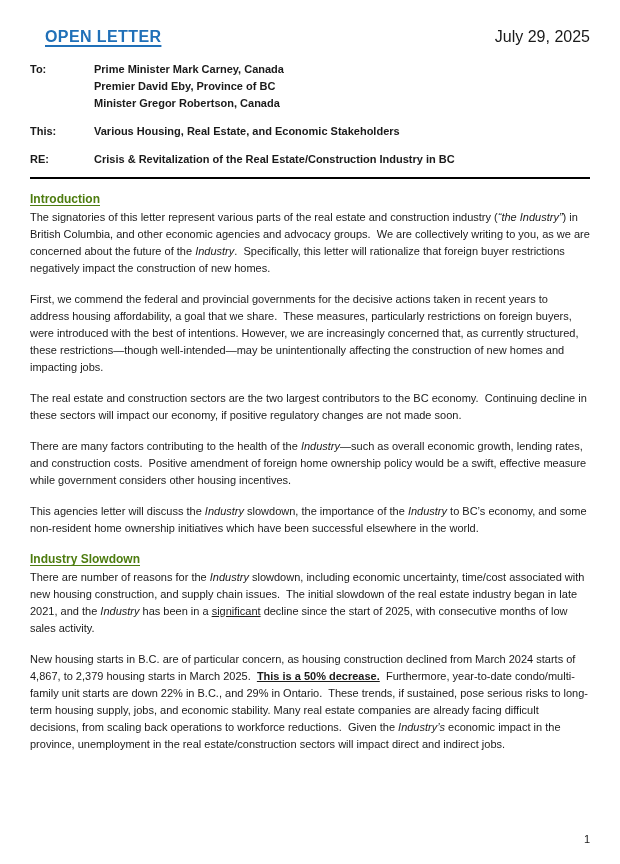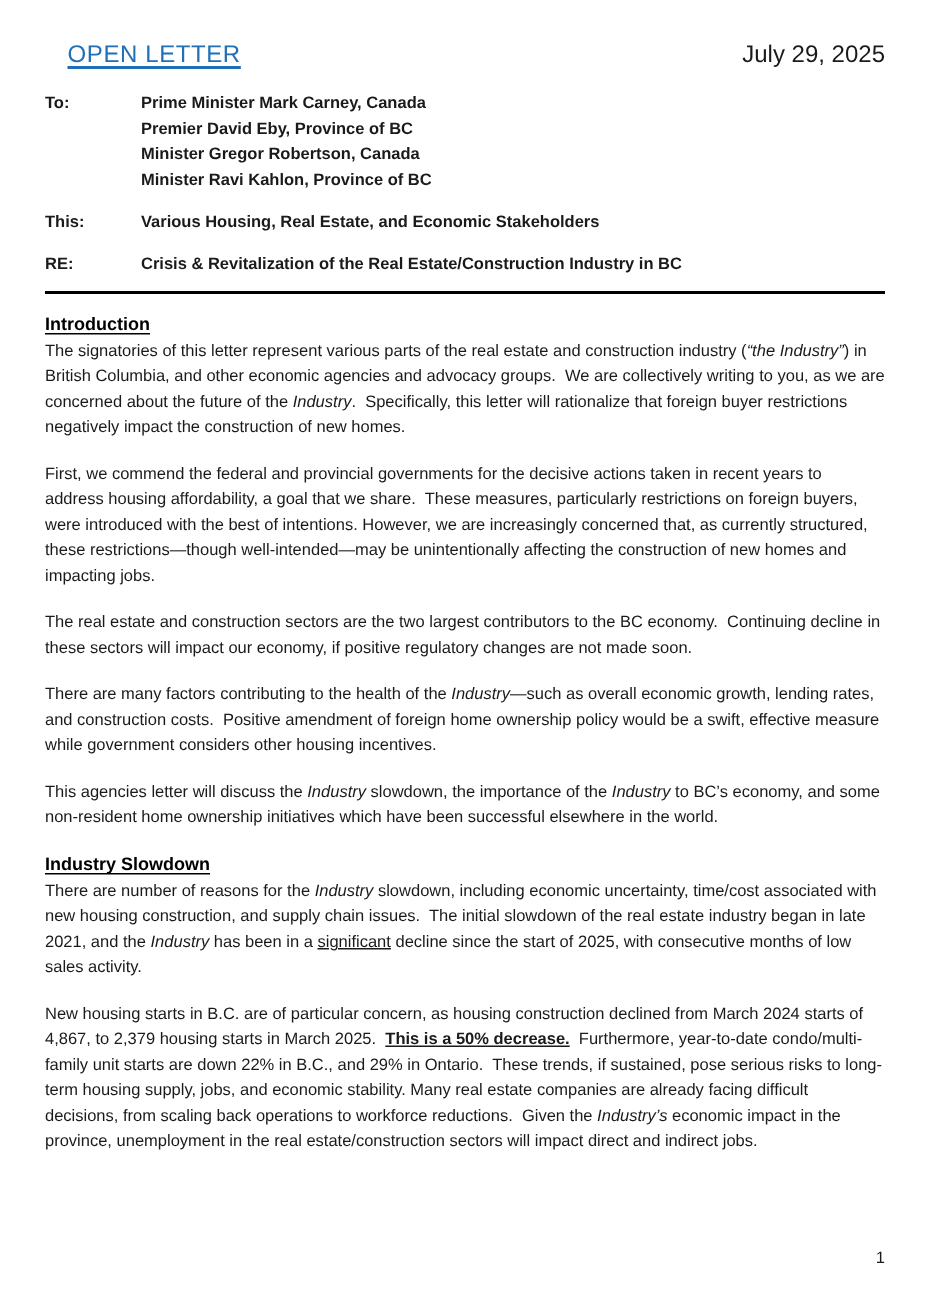--- a/index.html
+++ b/index.html
@@ -18,21 +18,21 @@
   }
   .header {
     display: flex;
     justify-content: space-between;
     align-items: baseline;
     margin-bottom: 16px;
   }
   .title {
     margin-left: 15px;
     color: var(--accent-blue, #2070b8);
-    font-weight: normal;
+    font-weight: bold;
     font-size: 16px;
     letter-spacing: 0.4px;
     text-decoration: underline;
     text-decoration-thickness: 2px;
     text-underline-offset: 3px;
   }
   .date { font-size: 16px; color: var(--text, #1a1a1a); }
   .addr { font-weight: bold; }
   .addr-row { display: flex; gap: 22px; }
   .addr-row.gap { margin-top: 11px; }
@@ -41,21 +41,21 @@
   .rule {
     border: none;
     border-top: 2px solid #000000;
     margin: 9px 0 0 0;
   }
   .section { margin-top: 12px; }
   .section h2 {
     margin: 0;
     font-size: 12px;
     font-weight: bold;
-    color: #000000;
+    color: #4d7c0f;
     text-decoration: underline;
     text-underline-offset: 2px;
   }
   .section p {
     margin: 0 0 14px 0;
     white-space: pre-wrap;
   }
   .section h2 + p { margin-top: 1px; }
   .i { font-style: italic; }
   .b { font-weight: bold; }
@@ -78,21 +78,20 @@
     <span class="date">July 29, 2025</span>
   </div>
 
   <div class="addr">
     <div class="addr-row">
       <span class="addr-label">To:</span>
       <div class="addr-value">
         <div>Prime Minister Mark Carney, Canada</div>
         <div>Premier David Eby, Province of BC</div>
         <div>Minister Gregor Robertson, Canada</div>
-        <div>Minister Ravi Kahlon, Province of BC</div>
       </div>
     </div>
     <div class="addr-row gap">
       <span class="addr-label">This:</span>
       <div class="addr-value">Various Housing, Real Estate, and Economic Stakeholders</div>
     </div>
     <div class="addr-row gap">
       <span class="addr-label">RE:</span>
       <div class="addr-value">Crisis &amp; Revitalization of the Real Estate/Construction Industry in BC</div>
     </div>

